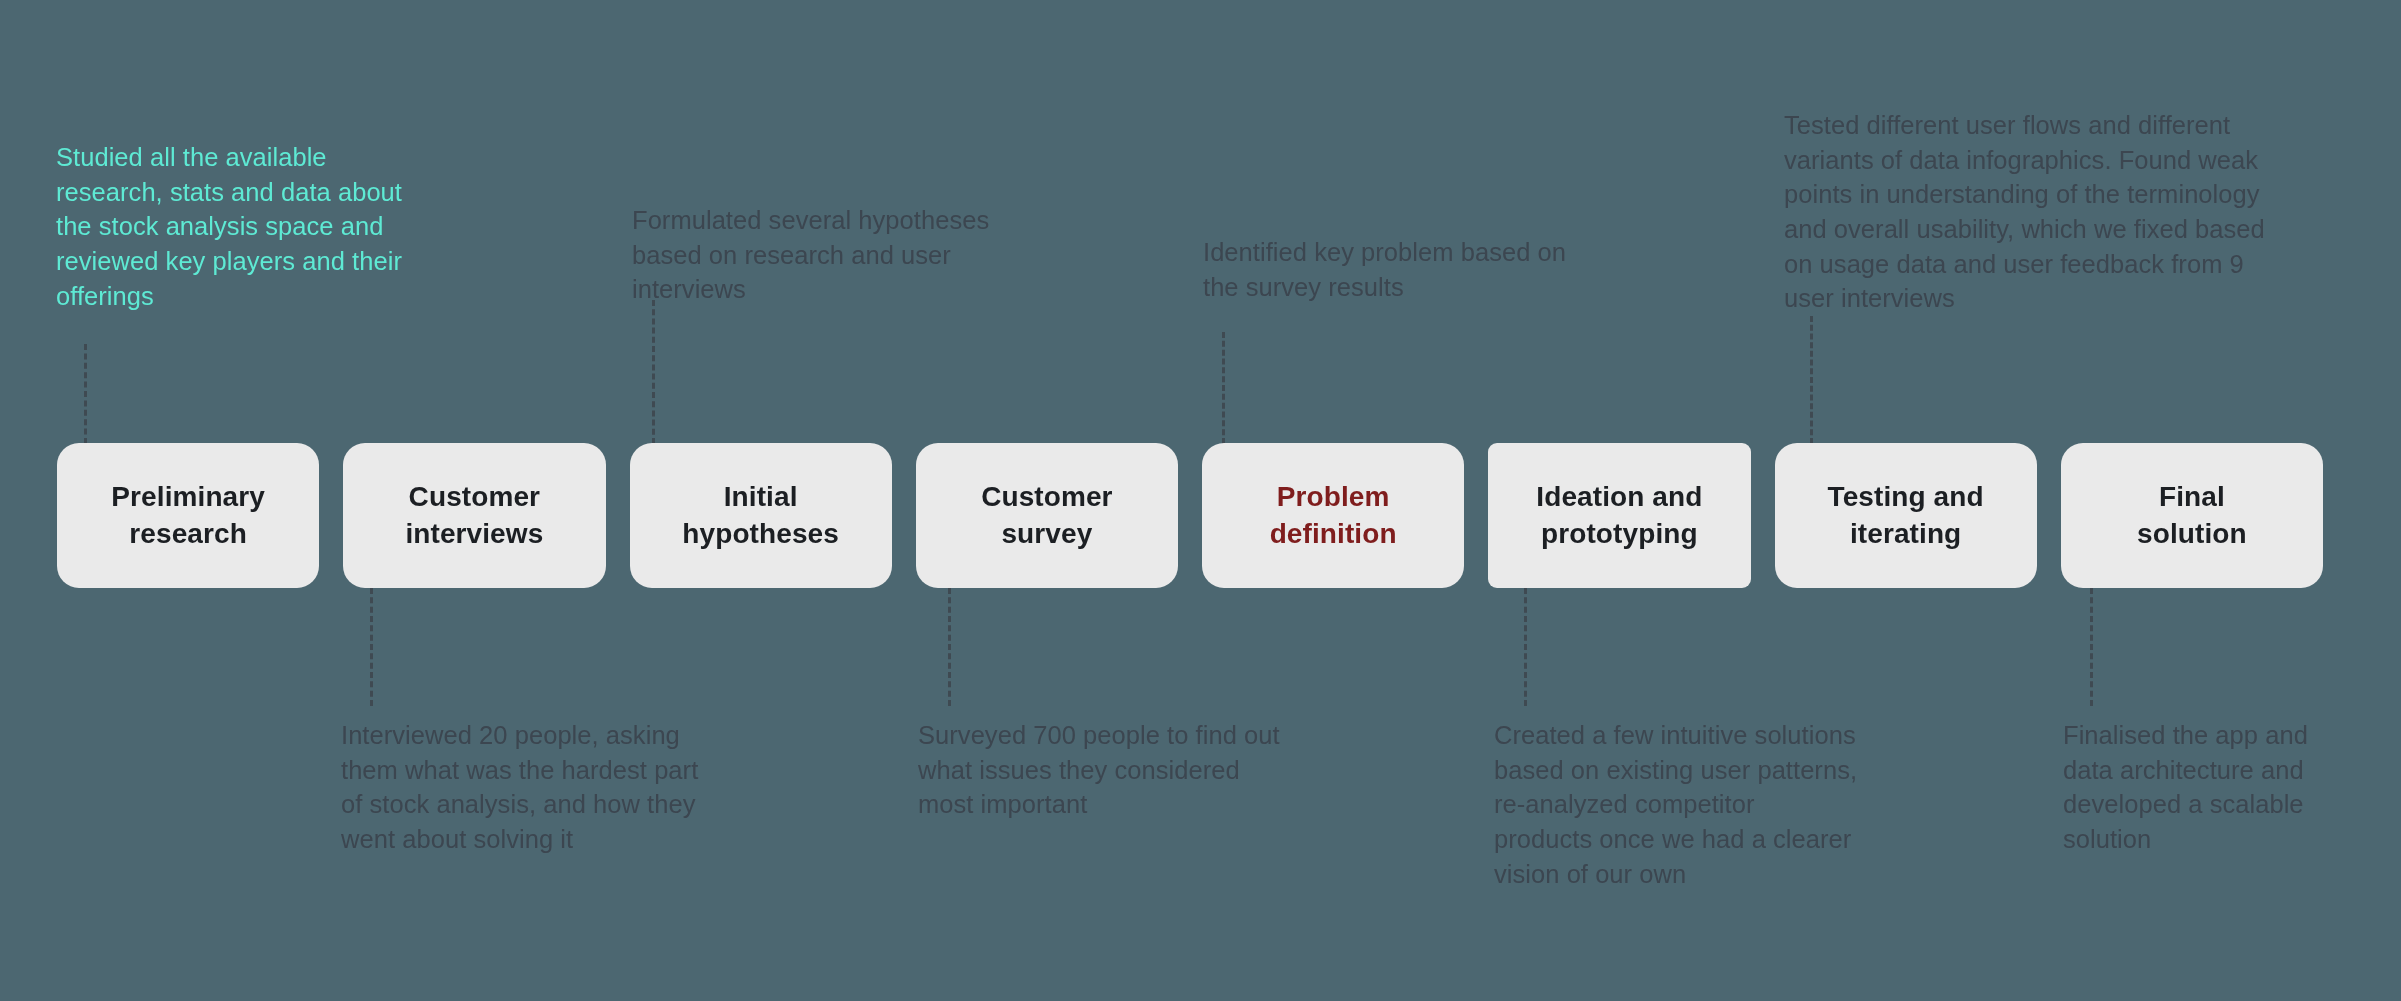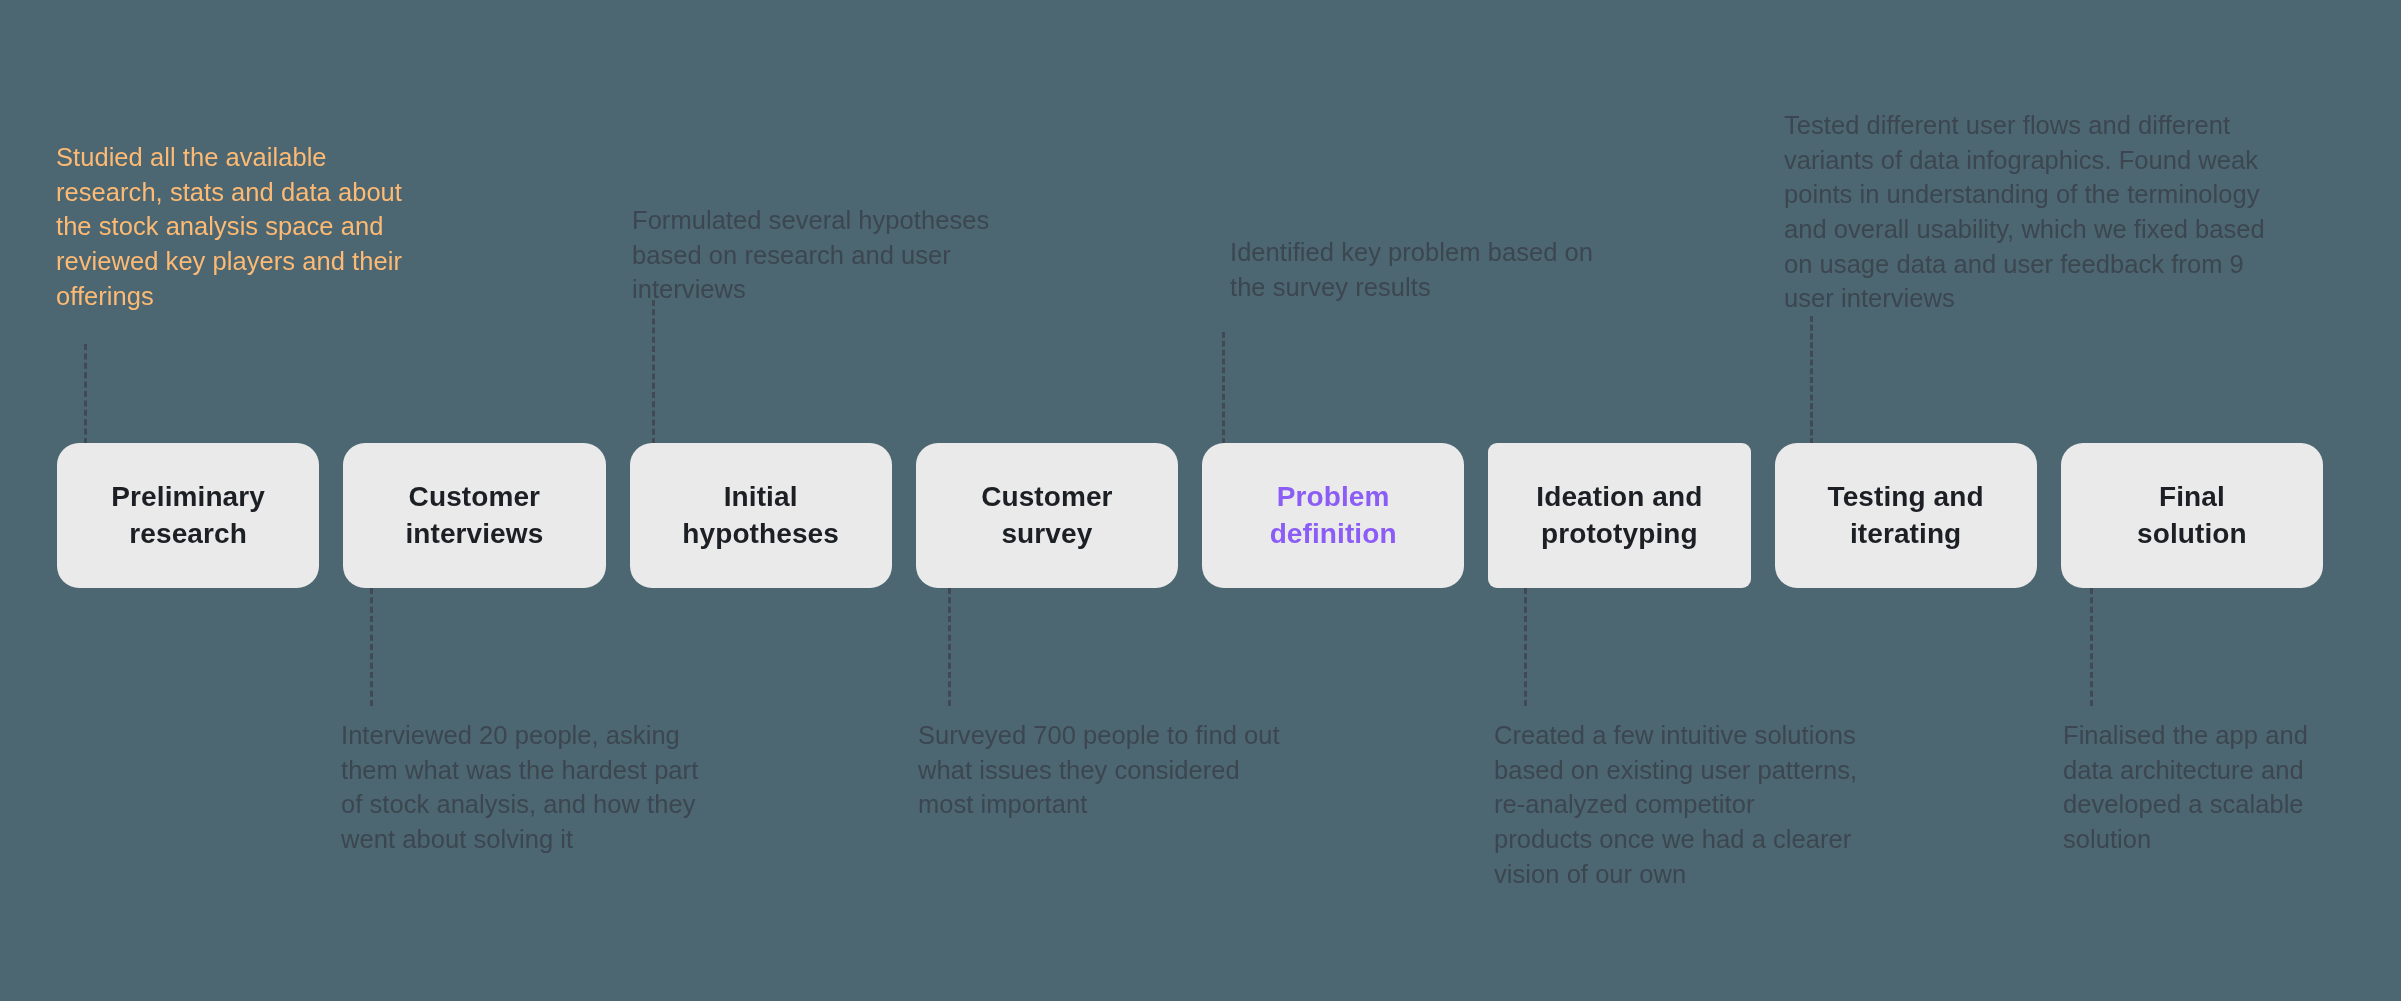--- a/index.html
+++ b/index.html
@@ -78,31 +78,31 @@
   <div class="connector" style="left: 84px; top: 344px; height: 100px; border-left-color: rgb(63, 74, 82);"></div>
   <div class="connector" style="left: 652px; top: 300px; height: 144px; border-left-color: rgb(63, 74, 82);"></div>
   <div class="connector" style="left: 1222px; top: 332px; height: 112px; border-left-color: rgb(63, 74, 82);"></div>
   <div class="connector" style="left: 1810px; top: 316px; height: 128px; border-left-color: rgb(63, 74, 82);"></div>
 
   <div class="connector" style="left: 370px; top: 588px; height: 118px; border-left-color: rgb(63, 74, 82);"></div>
   <div class="connector" style="left: 948px; top: 588px; height: 118px; border-left-color: rgb(63, 74, 82);"></div>
   <div class="connector" style="left: 1524px; top: 588px; height: 118px; border-left-color: rgb(63, 74, 82);"></div>
   <div class="connector" style="left: 2090px; top: 588px; height: 118px; border-left-color: rgb(63, 74, 82);"></div>
 
-  <div class="annotation above" style="left: 56px; top: 140px; width: 420px; color: #fdba74;">Studied all the available
+  <div class="annotation above" style="left: 56px; top: 140px; width: 420px; color: #5eead4;">Studied all the available
 research, stats and data about
 the stock analysis space and
 reviewed key players and their
 offerings</div>
 
   <div class="annotation above" style="left: 632px; top: 203px; width: 420px; color: rgb(60, 70, 80);">Formulated several hypotheses
 based on research and user
 interviews</div>
 
-  <div class="annotation above" style="left: 1203px; top: 235px; width: 430px; color: rgb(60, 70, 80); margin-left: 27px;">Identified key problem based on
+  <div class="annotation above" style="left: 1203px; top: 235px; width: 430px; color: rgb(60, 70, 80);">Identified key problem based on
 the survey results</div>
 
   <div class="annotation above" style="left: 1784px; top: 108px; width: 560px; color: rgb(60, 70, 80);">Tested different user flows and different
 variants of data infographics. Found weak
 points in understanding of the terminology
 and overall usability, which we fixed based
 on usage data and user feedback from 9
 user interviews</div>
 
   <div class="annotation below" style="left: 341px; top: 718px; width: 440px; color: rgb(60, 70, 80);">Interviewed 20 people, asking
@@ -136,21 +136,21 @@
     </div>
     <div class="node-box" style="background: rgb(234, 234, 234);">
       <span class="node-label" style="color: rgb(28, 31, 35);">Initial
 hypotheses</span>
     </div>
     <div class="node-box" style="background: rgb(234, 234, 234);">
       <span class="node-label" style="color: rgb(28, 31, 35);">Customer
 survey</span>
     </div>
     <div class="node-box" style="background: rgb(234, 234, 234);">
-      <span class="node-label" style="color: #8b5cf6;">Problem
+      <span class="node-label" style="color: #7f1d1d;">Problem
 definition</span>
     </div>
     <div class="node-box" style="background: rgb(234, 234, 234); border-radius: 9px;">
       <span class="node-label" style="color: rgb(28, 31, 35);">Ideation and
 prototyping</span>
     </div>
     <div class="node-box" style="background: rgb(234, 234, 234);">
       <span class="node-label" style="color: rgb(28, 31, 35); text-align: center;">Testing and
 iterating</span>
     </div>

